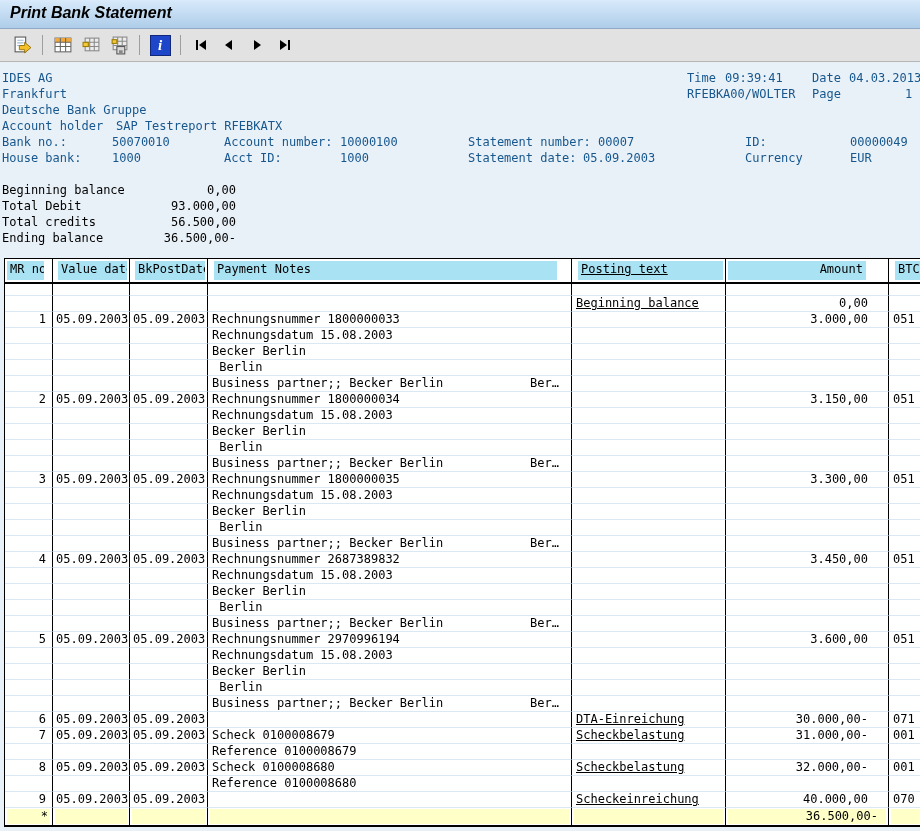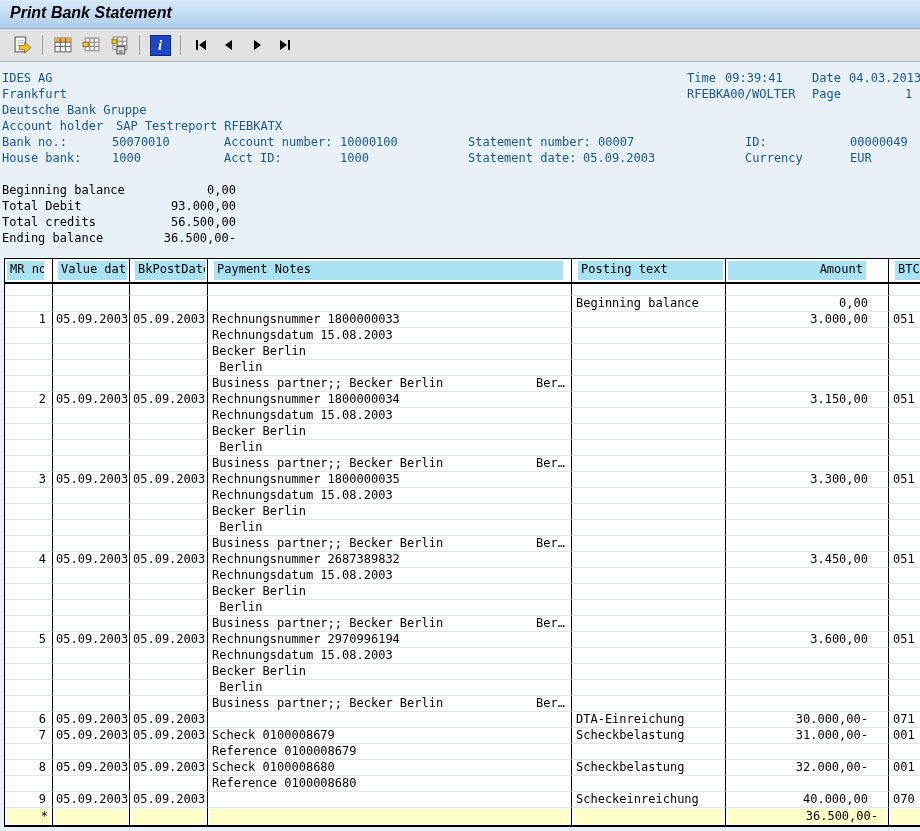--- a/index.html
+++ b/index.html
@@ -58,22 +58,22 @@
   .trow.blank{height:12px;}
   .cell{
     box-sizing:border-box;border-right:1px solid #000;
     border-bottom:1px solid #D9E8F4;
     font-size:12px;line-height:15px;white-space:pre;overflow:hidden;color:#000;
   }
   .cell:last-child{border-right:none;}
   .c-mr {width:48px;text-align:right;padding-right:6px;}
   .c-vd {width:77px;padding-left:3px;}
   .c-bd {width:78px;padding-left:3px;}
-  .c-note{width:364px;padding-left:4px;padding-right:6px;}
-  .c-pt {width:154px;padding-left:4px;}
+  .c-note{width:364px;padding-left:4px;padding-right:12px;}
+  .c-pt {width:154px;padding-left:4px;text-decoration:underline;}
   .c-amt{width:163px;text-align:right;padding-right:20px;}
   .c-btc{width:50px;padding-left:4px;}
   .cell.split{display:flex;justify-content:space-between;}
   .trow.total{height:17px;}
   .trow.total .cell{border-bottom:none;display:flex;padding:0;}
   .ypatch{
     flex:1;margin:1px 2px;background:#FFFFC8;
     font-size:12px;line-height:15px;white-space:pre;overflow:hidden;padding:0 2px;
   }
   .ypatch.right{text-align:right;padding-right:8px;}

